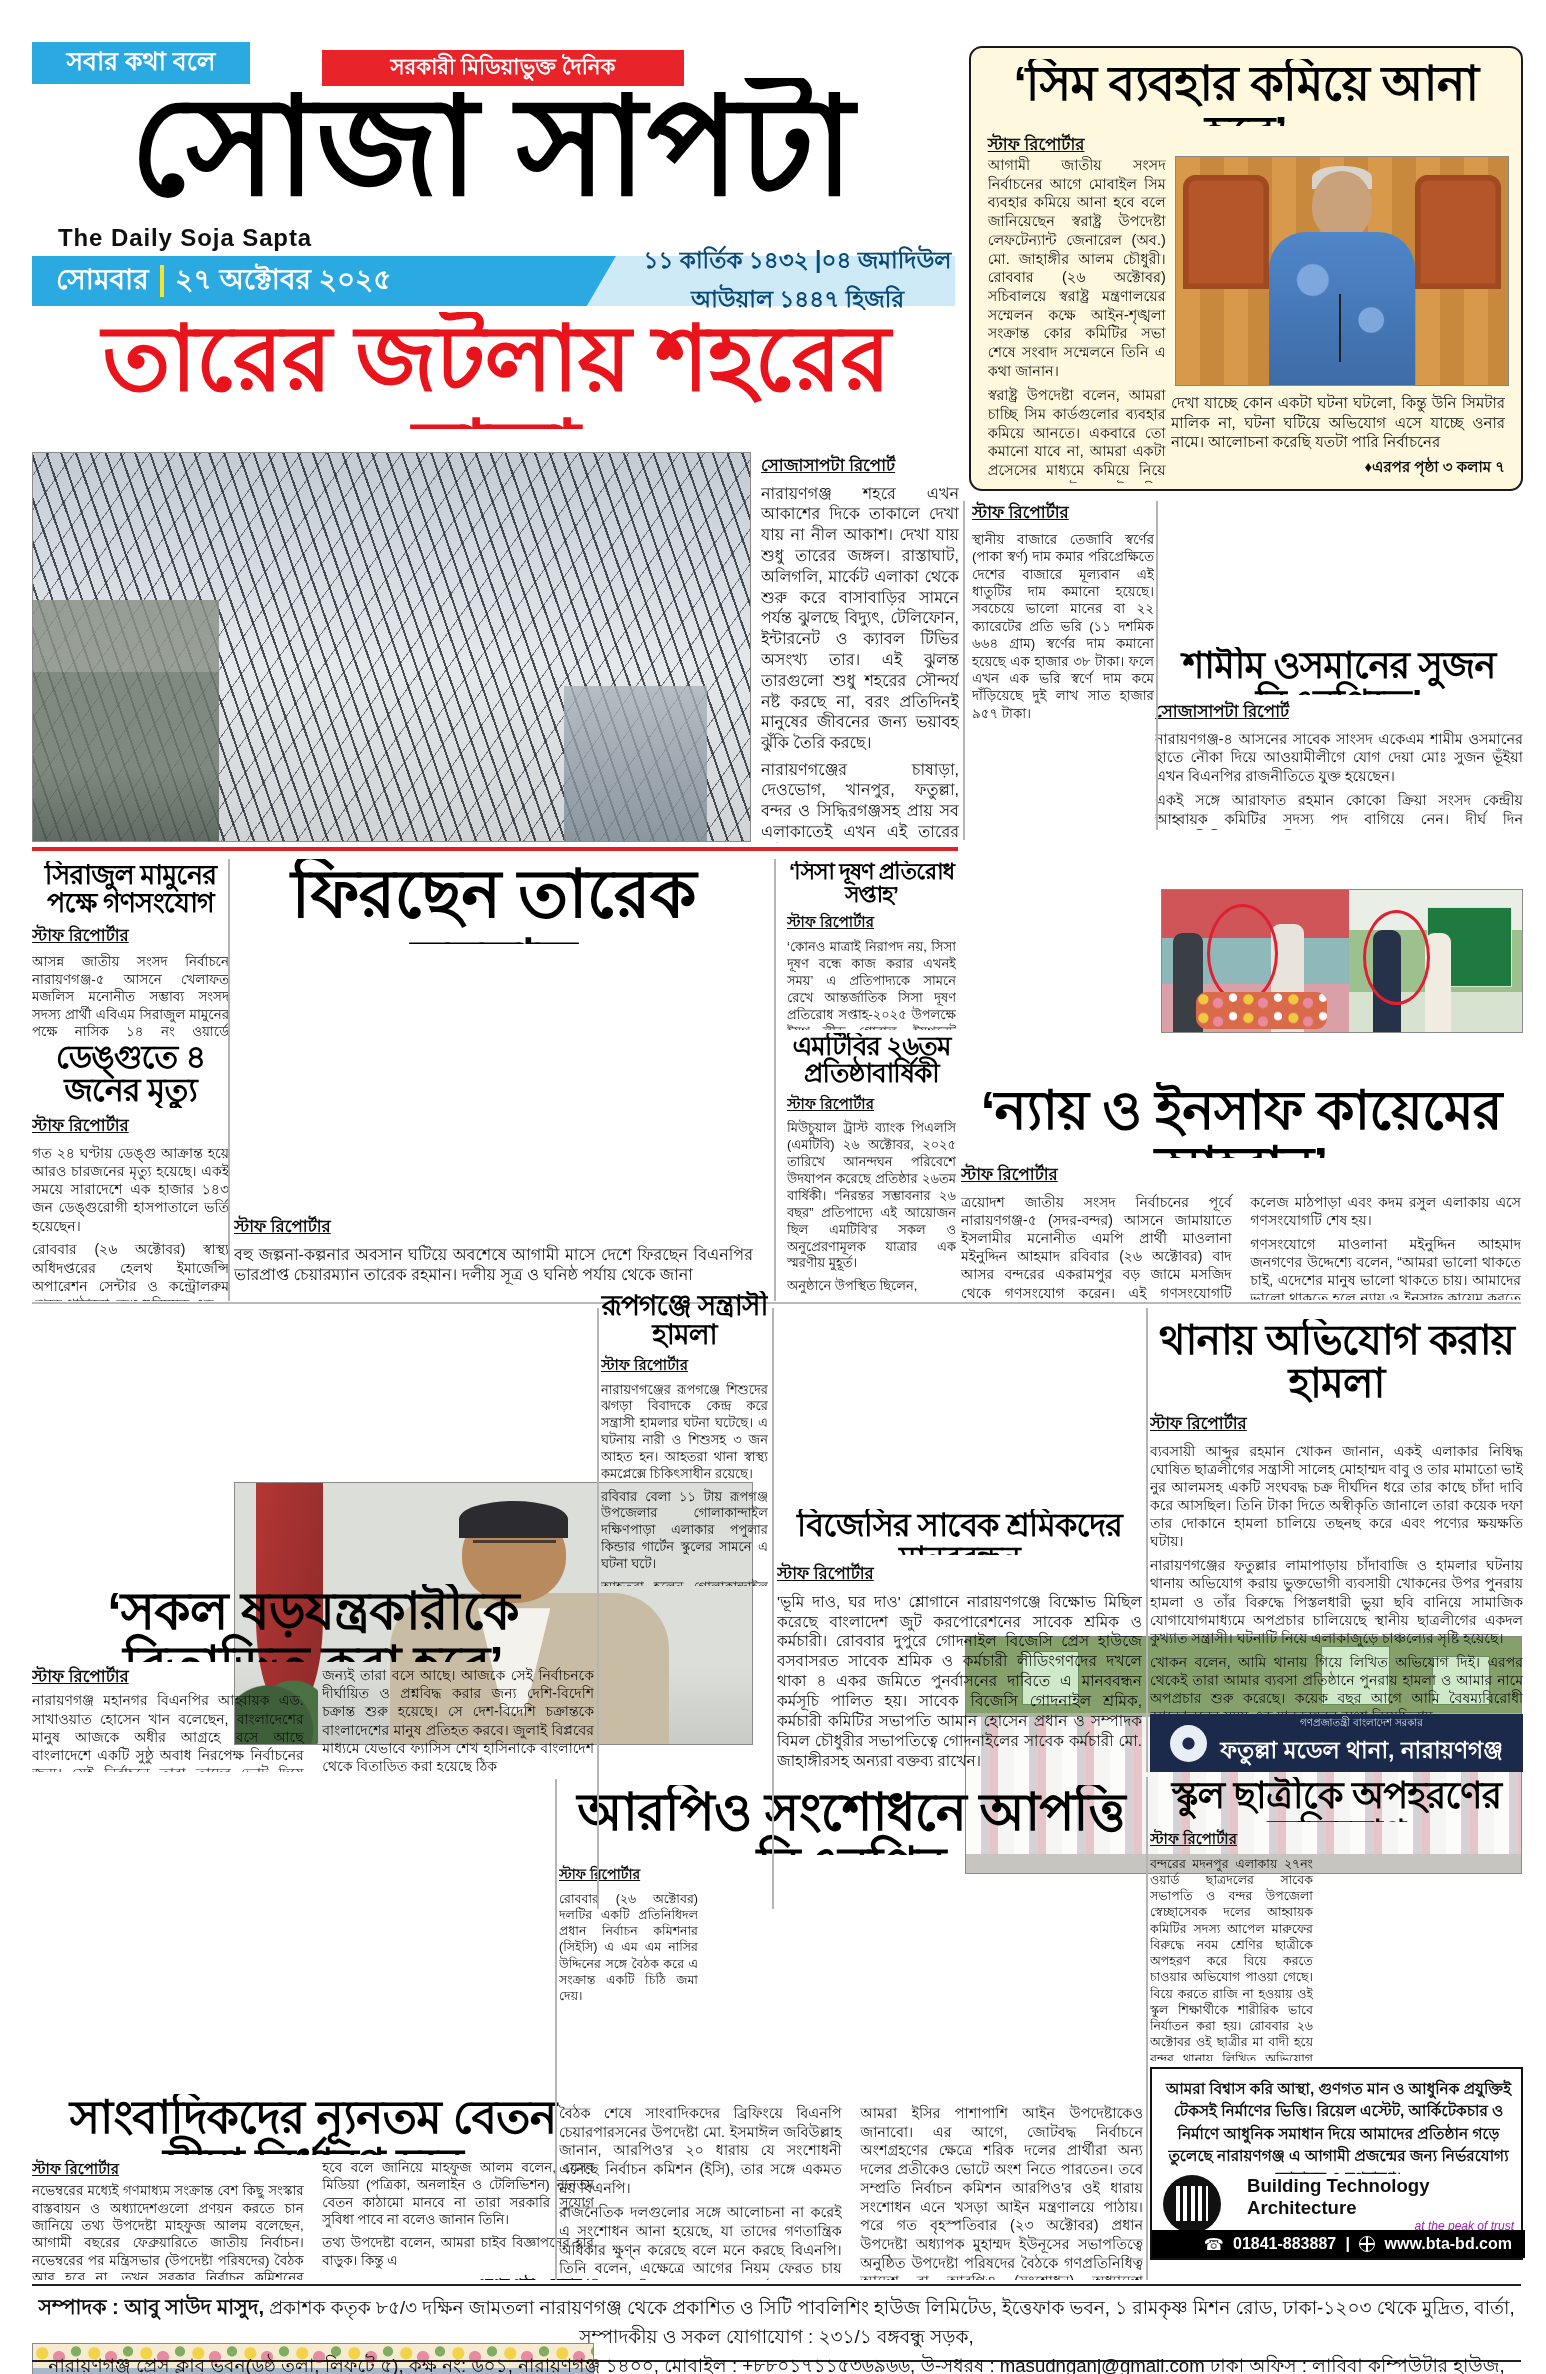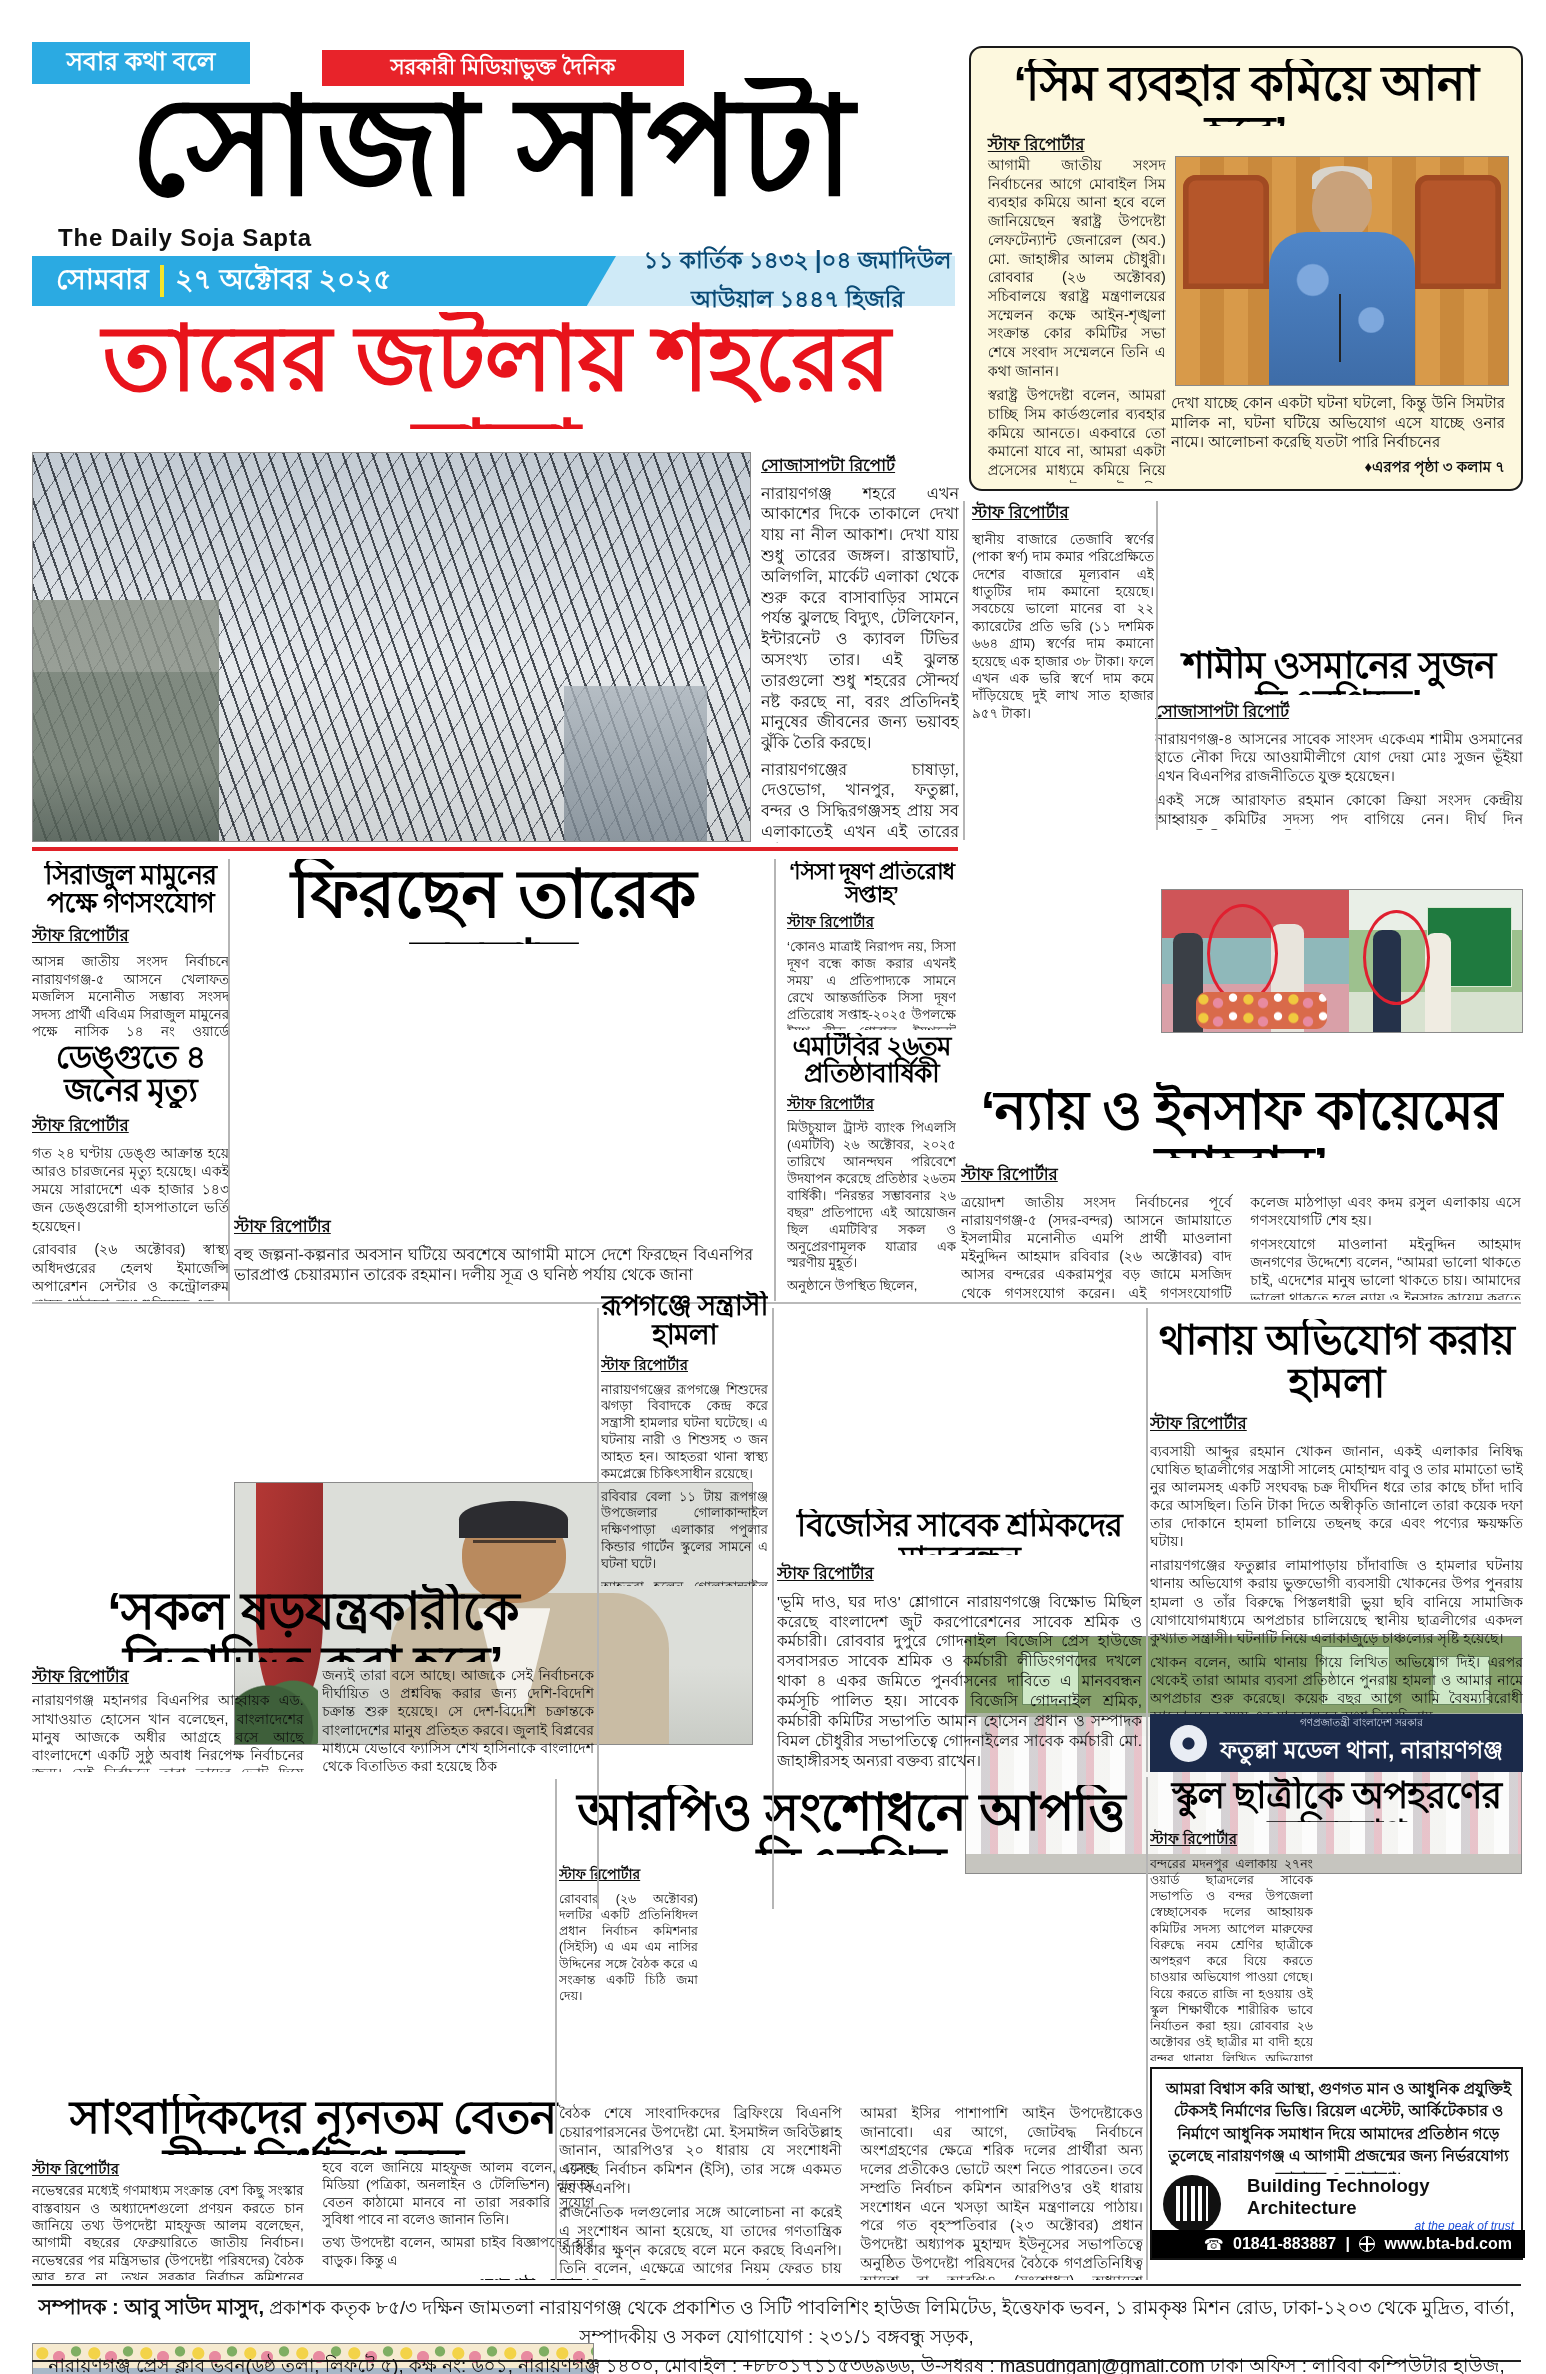--- a/index.html
+++ b/index.html
@@ -341,21 +341,21 @@
 
     </div>
   </div>
 
   <div class="abs adbox" style="left:1150px;top:2067px;width:373px;height:193px;">
     <div class="abs clip" style="left:11px;top:9.3px;width:351px;height:96px;font-size:15.3px;font-weight:bold;text-align:center;line-height:1.45;">আমরা বিশ্বাস করি আস্থা, গুণগত মান ও আধুনিক প্রযুক্তিই টেকসই নির্মাণের ভিত্তি। রিয়েল এস্টেট, আর্কিটেকচার ও নির্মাণে আধুনিক সমাধান দিয়ে আমাদের প্রতিষ্ঠান গড়ে তুলেছে নারায়ণগঞ্জ এ আগামী প্রজন্মের জন্য নির্ভরযোগ্য আবাসন ও নগরায়ণ।</div>
     <div class="abs" style="left:11px;top:108px;width:351px;height:54px;display:flex;align-items:center;gap:26px;">
       <div class="btalogo"></div>
       <div style="flex:1;">
         <div style="font-size:18.6px;font-weight:bold;">Building Technology Architecture</div>
-        <div style="font-size:12px;font-style:italic;text-align:right;color:#1d4ed8;">at the peak of trust</div>
+        <div style="font-size:12px;font-style:italic;text-align:right;color:#a21caf;">at the peak of trust</div>
       </div>
     </div>
     <div class="abs ad-contact" style="left:0;bottom:0;width:373px;height:28px;font-size:16px;">
       <span>☎</span>
       <span>01841-883887</span>
       <span>|</span>
       <span class="globe"></span>
       <span>www.bta-bd.com</span>
     </div>
   </div>

